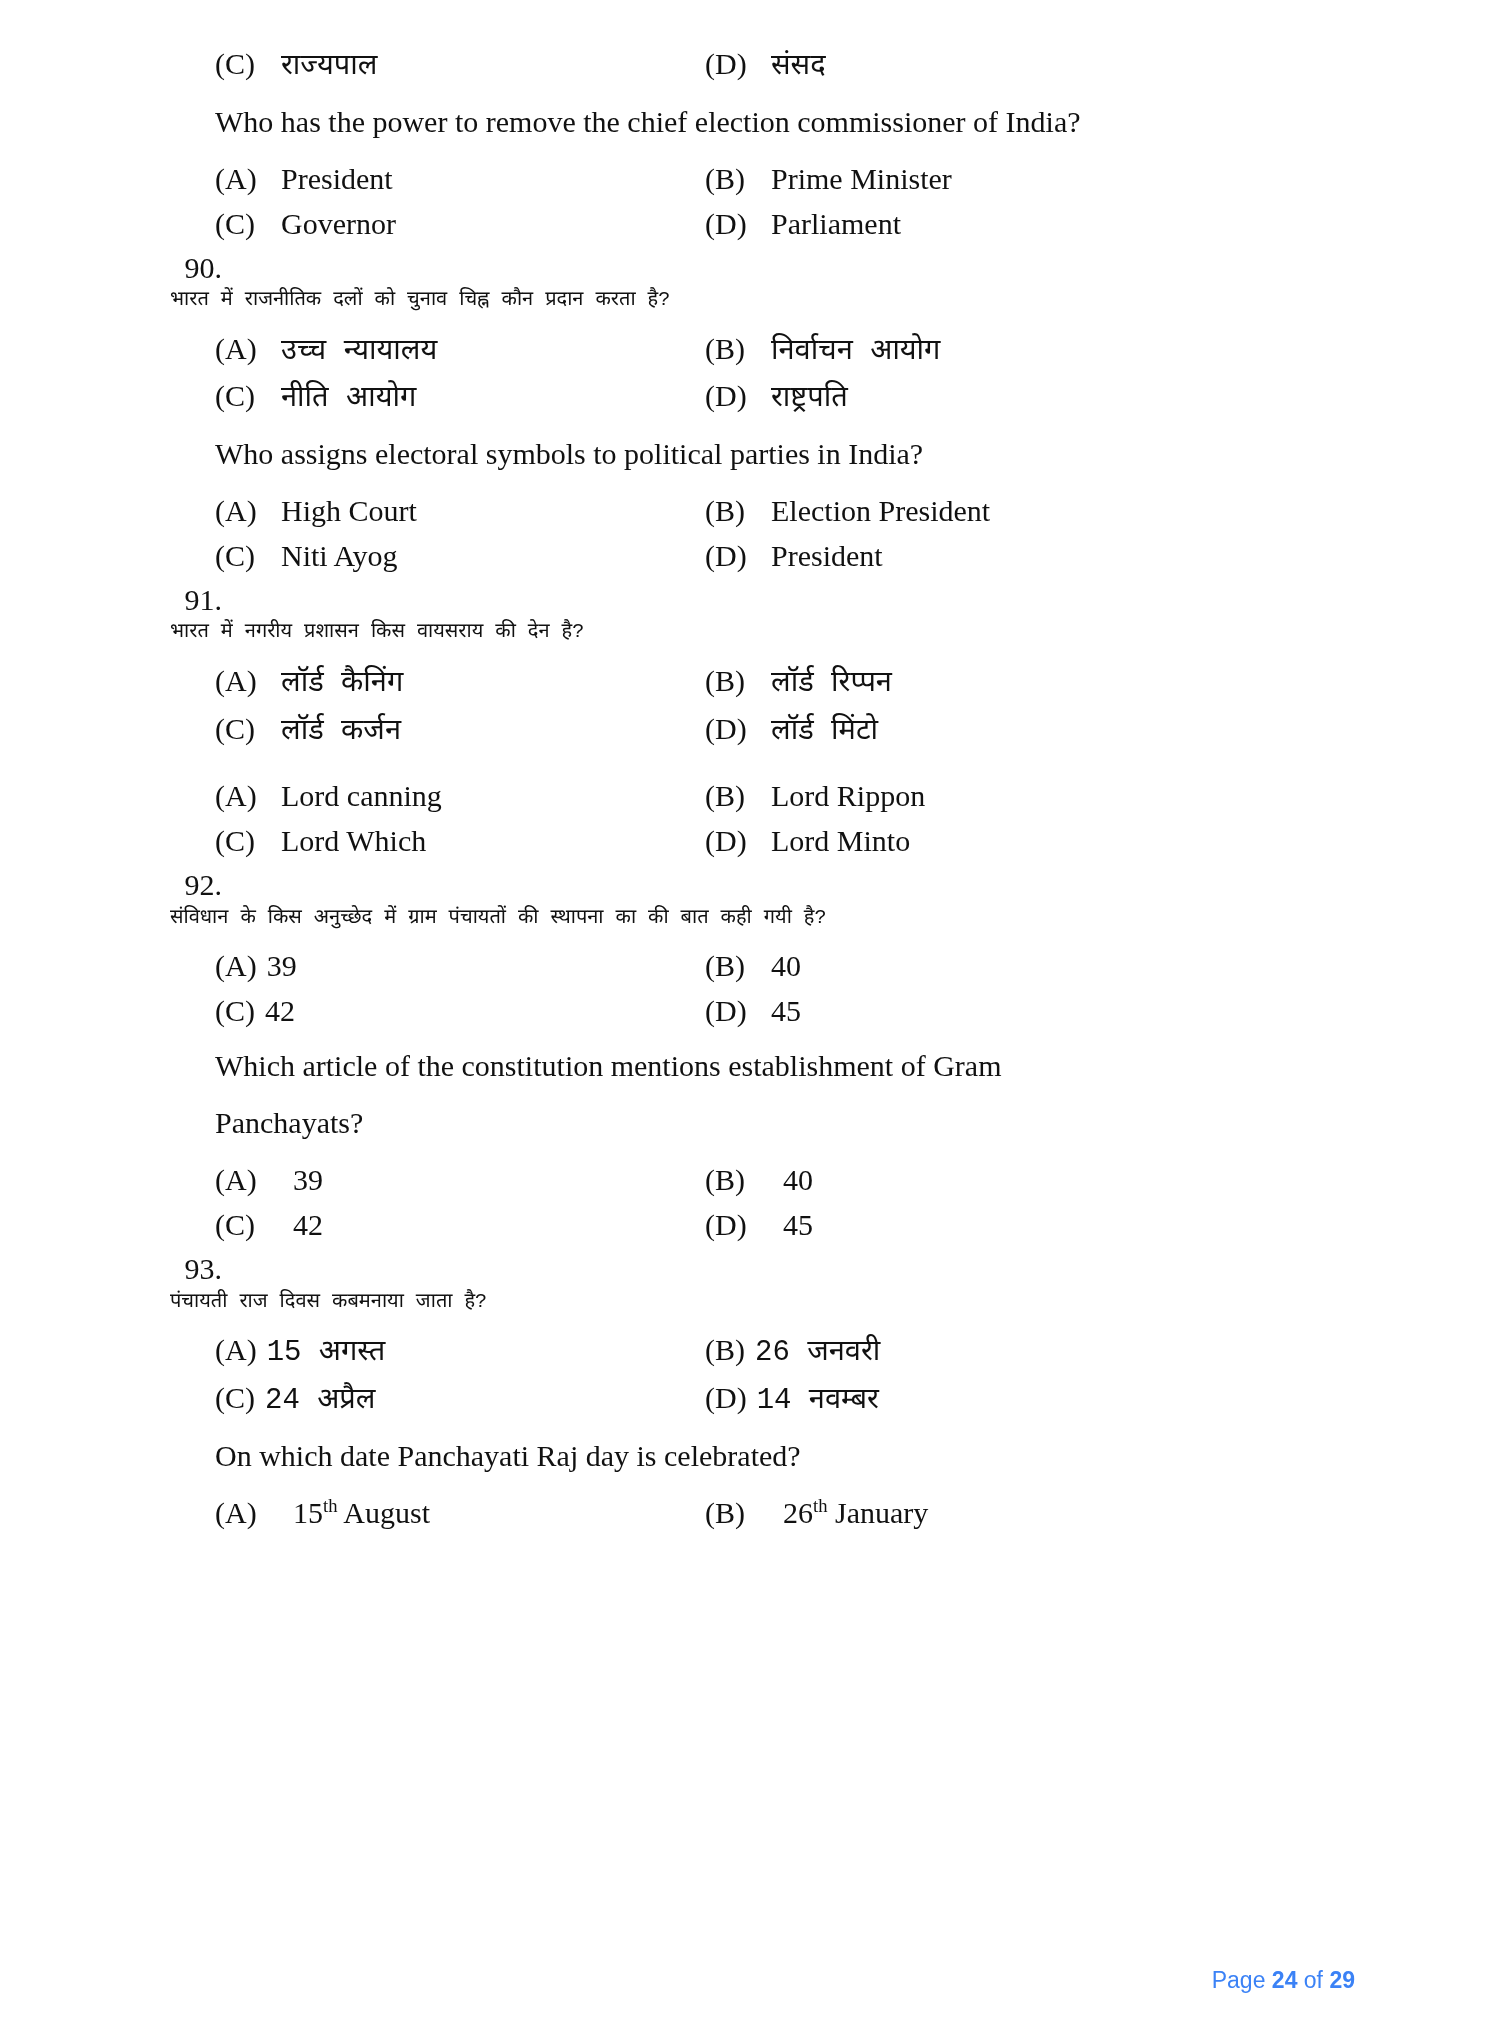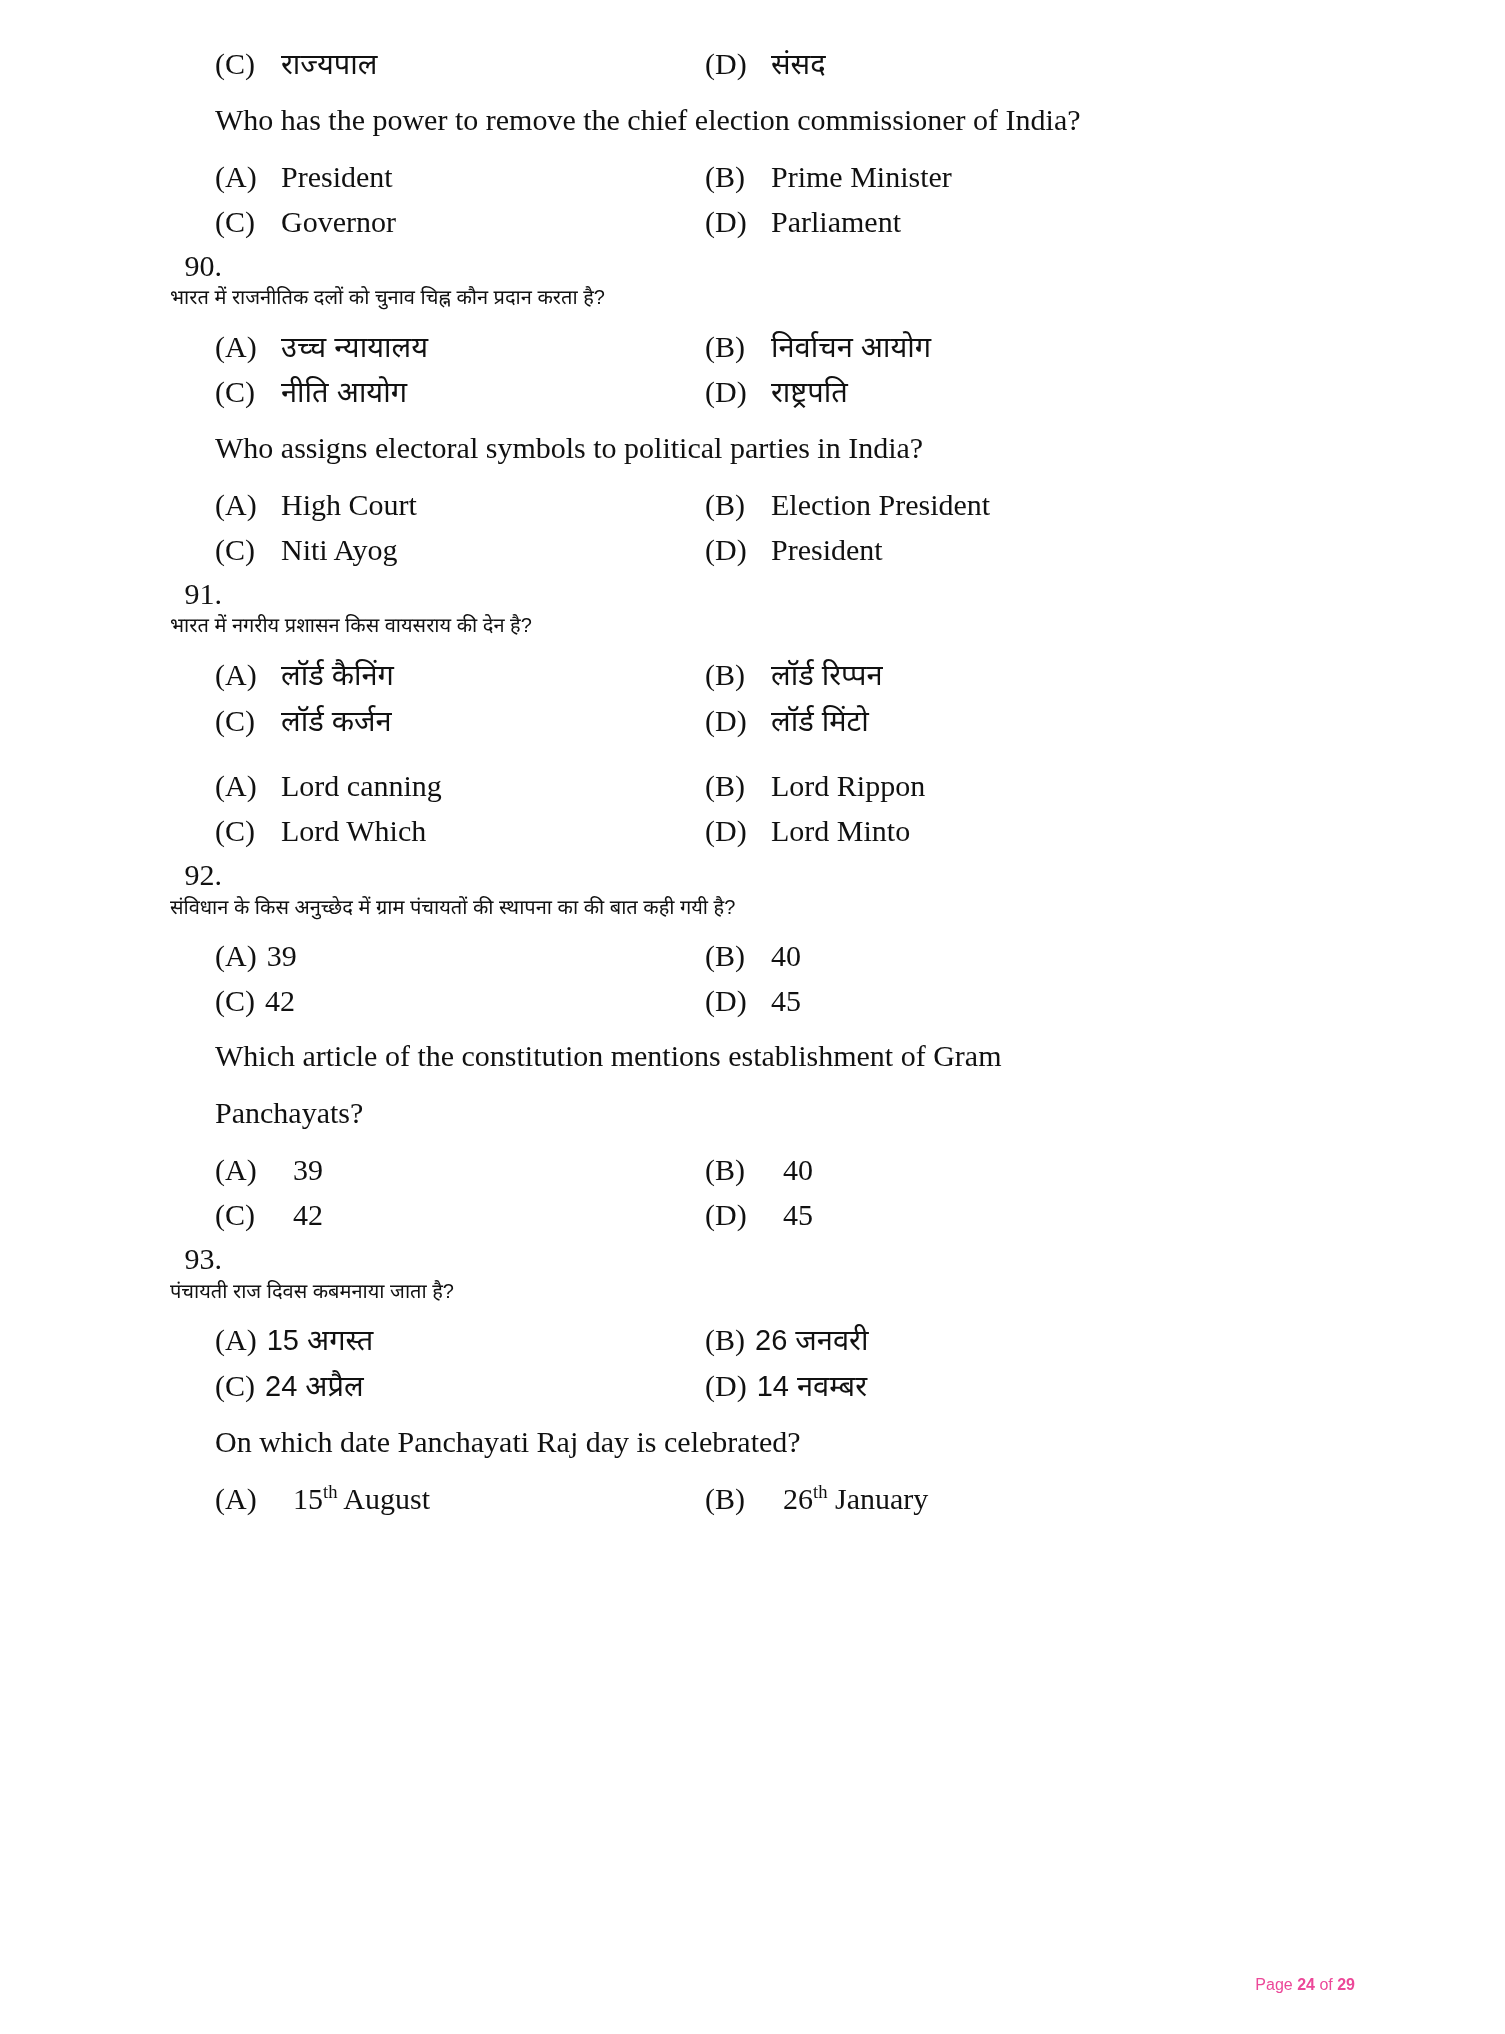--- a/index.html
+++ b/index.html
@@ -66,41 +66,41 @@
   .opt.colB { flex: 1 1 auto; }
   .olabel {
     flex: 0 0 auto;
     min-width: 66px;
   }
   .olabel.wide { min-width: 78px; }
   .olabel.narrow { min-width: 0; padding-right: 10px; }
   .otext { flex: 1 1 auto; }
 
   .hindi {
-    font-family: Liberation Sans, sans-serif;
+    font-family: Liberation Mono, monospace;
     font-size: 29px;
   }
   .hindi-q { font-size: 20px; }
 
   .sp-sm { height: 10px; }
 
   sup {
     font-size: 0.62em;
     vertical-align: super;
     line-height: 0;
   }
 
   
   .footer {
     position: absolute;
     right: 150px;
     bottom: 40px;
-    font-size: 16px;
+    font-size: 23px;
     font-family: "Liberation Sans", "DejaVu Sans", sans-serif;
-    color: #ec4899;
+    color: #3b82f6;
     white-space: nowrap;
     margin-top: 32px;
   }
   .footer b { font-weight: bold; }
 </style>
 </head>
 <body>
 
 <div class="page">
 

